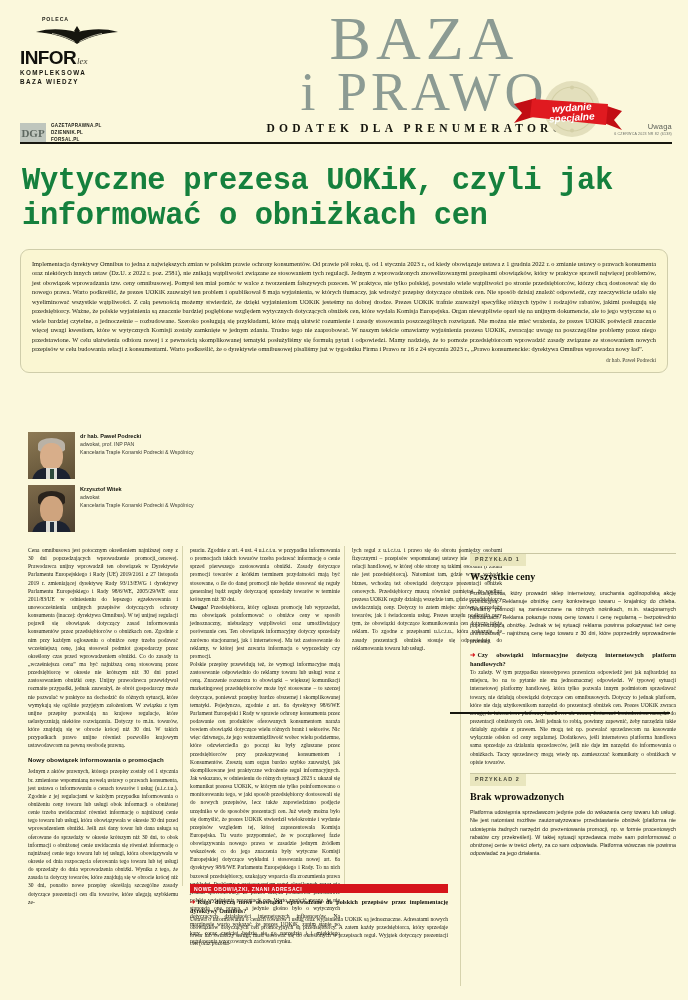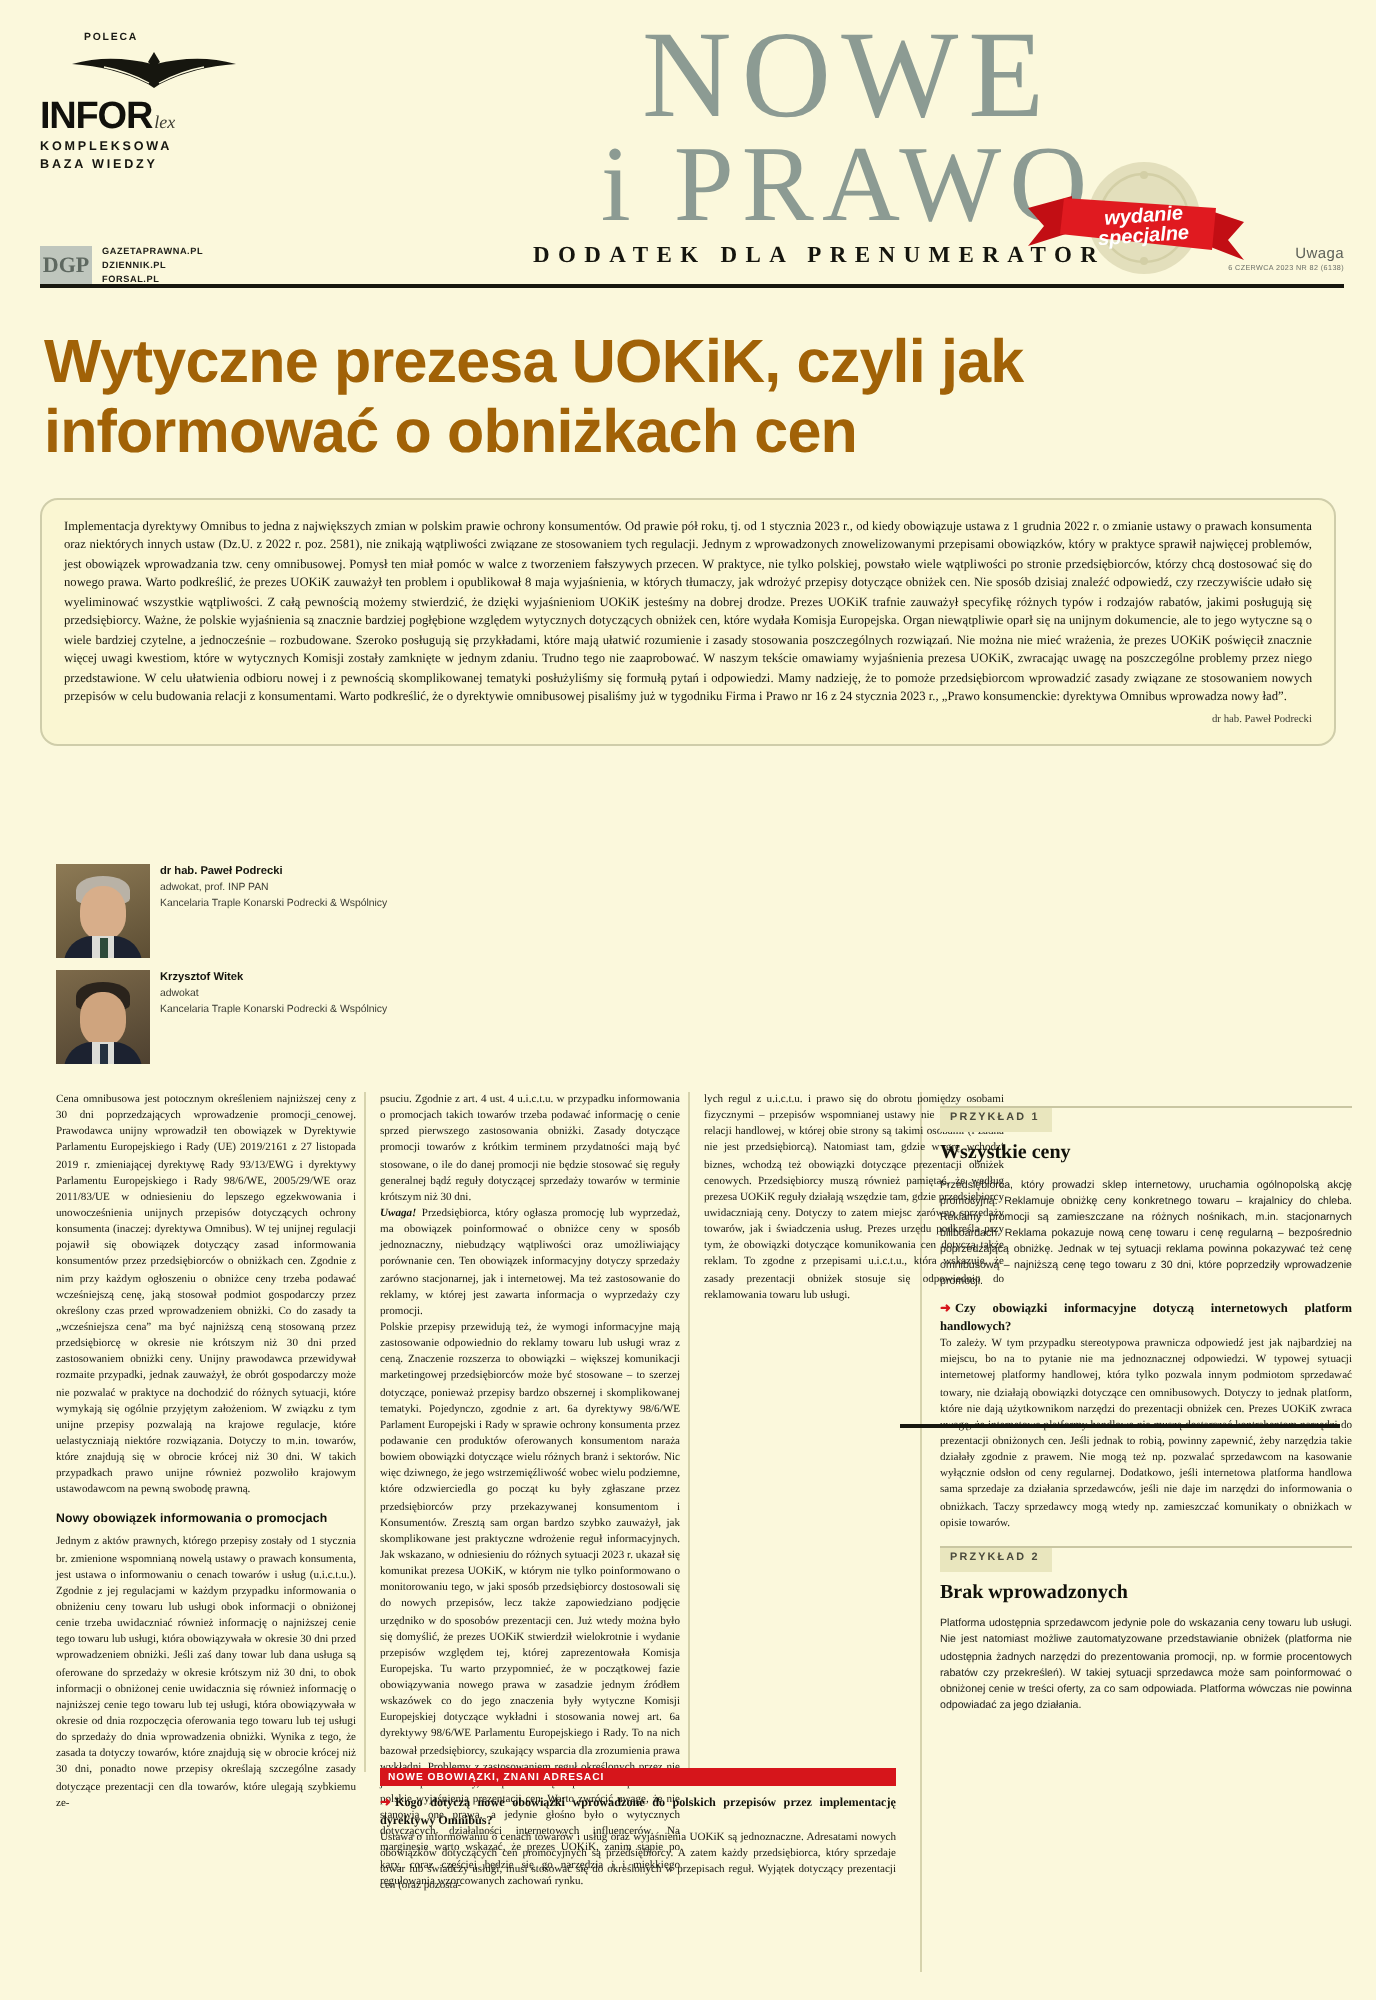--- a/index.html
+++ b/index.html
@@ -50,26 +50,26 @@
 
   .date-block{position:absolute;right:16px;top:122px;text-align:right;}
   .date-day{font-family:"Liberation Sans",sans-serif;font-size:7.5px;color:#5d6159;letter-spacing:.2px;}
   .date-full{font-family:"Liberation Sans",sans-serif;font-size:3.6px;color:#6a6e66;letter-spacing:.2px;margin-top:1px;}
 
   .rule{position:absolute;left:20px;right:16px;top:142px;height:2.4px;background:#17170f;}
 
   
   .headline{
     margin:16px 22px 0 22px;
-    font-family:Liberation Sans, sans-serif;
+    font-family:Liberation Mono, monospace;
     font-weight:bold;
     font-size:30.5px;
     line-height:1.16;
     letter-spacing:-.4px;
-    color:#a16207;
+    color:#15803d;
   }
 
   
   .lead{
     margin:14px 20px 0 20px;
     border:1px solid #cfcdaa;
     border-radius:9px;
     background:#faf6d2;
     padding:9px 11px 8px 11px;
     font-size:6.35px;
@@ -162,21 +162,21 @@
         </svg>
       </div>
       <div class="infor-word"><span>INFOR</span><span class="lex">lex</span></div>
       <div class="infor-sub">
         <div>KOMPLEKSOWA</div>
         <div>BAZA WIEDZY</div>
       </div>
     </div>
 
     <div class="firma">
-      <div class="firma-l1">NOWE</div>
+      <div class="firma-l1">BAZA</div>
       <div class="firma-l2">i PRAWO</div>
       <div class="dodatek">DODATEK DLA PRENUMERATORÓW</div>
     </div>
 
     <div class="ribbon">
       <svg width="120" height="62" viewBox="0 0 120 62">
         <circle cx="62" cy="31" r="28" fill="#e3dfbc"></circle>
         <circle cx="62" cy="31" r="22" fill="none" stroke="#d3cfa6" stroke-width="1.2"></circle>
         <circle cx="62" cy="9.5" r="2" fill="#d3cfa6"></circle>
         <circle cx="62" cy="52.5" r="2" fill="#d3cfa6"></circle>

